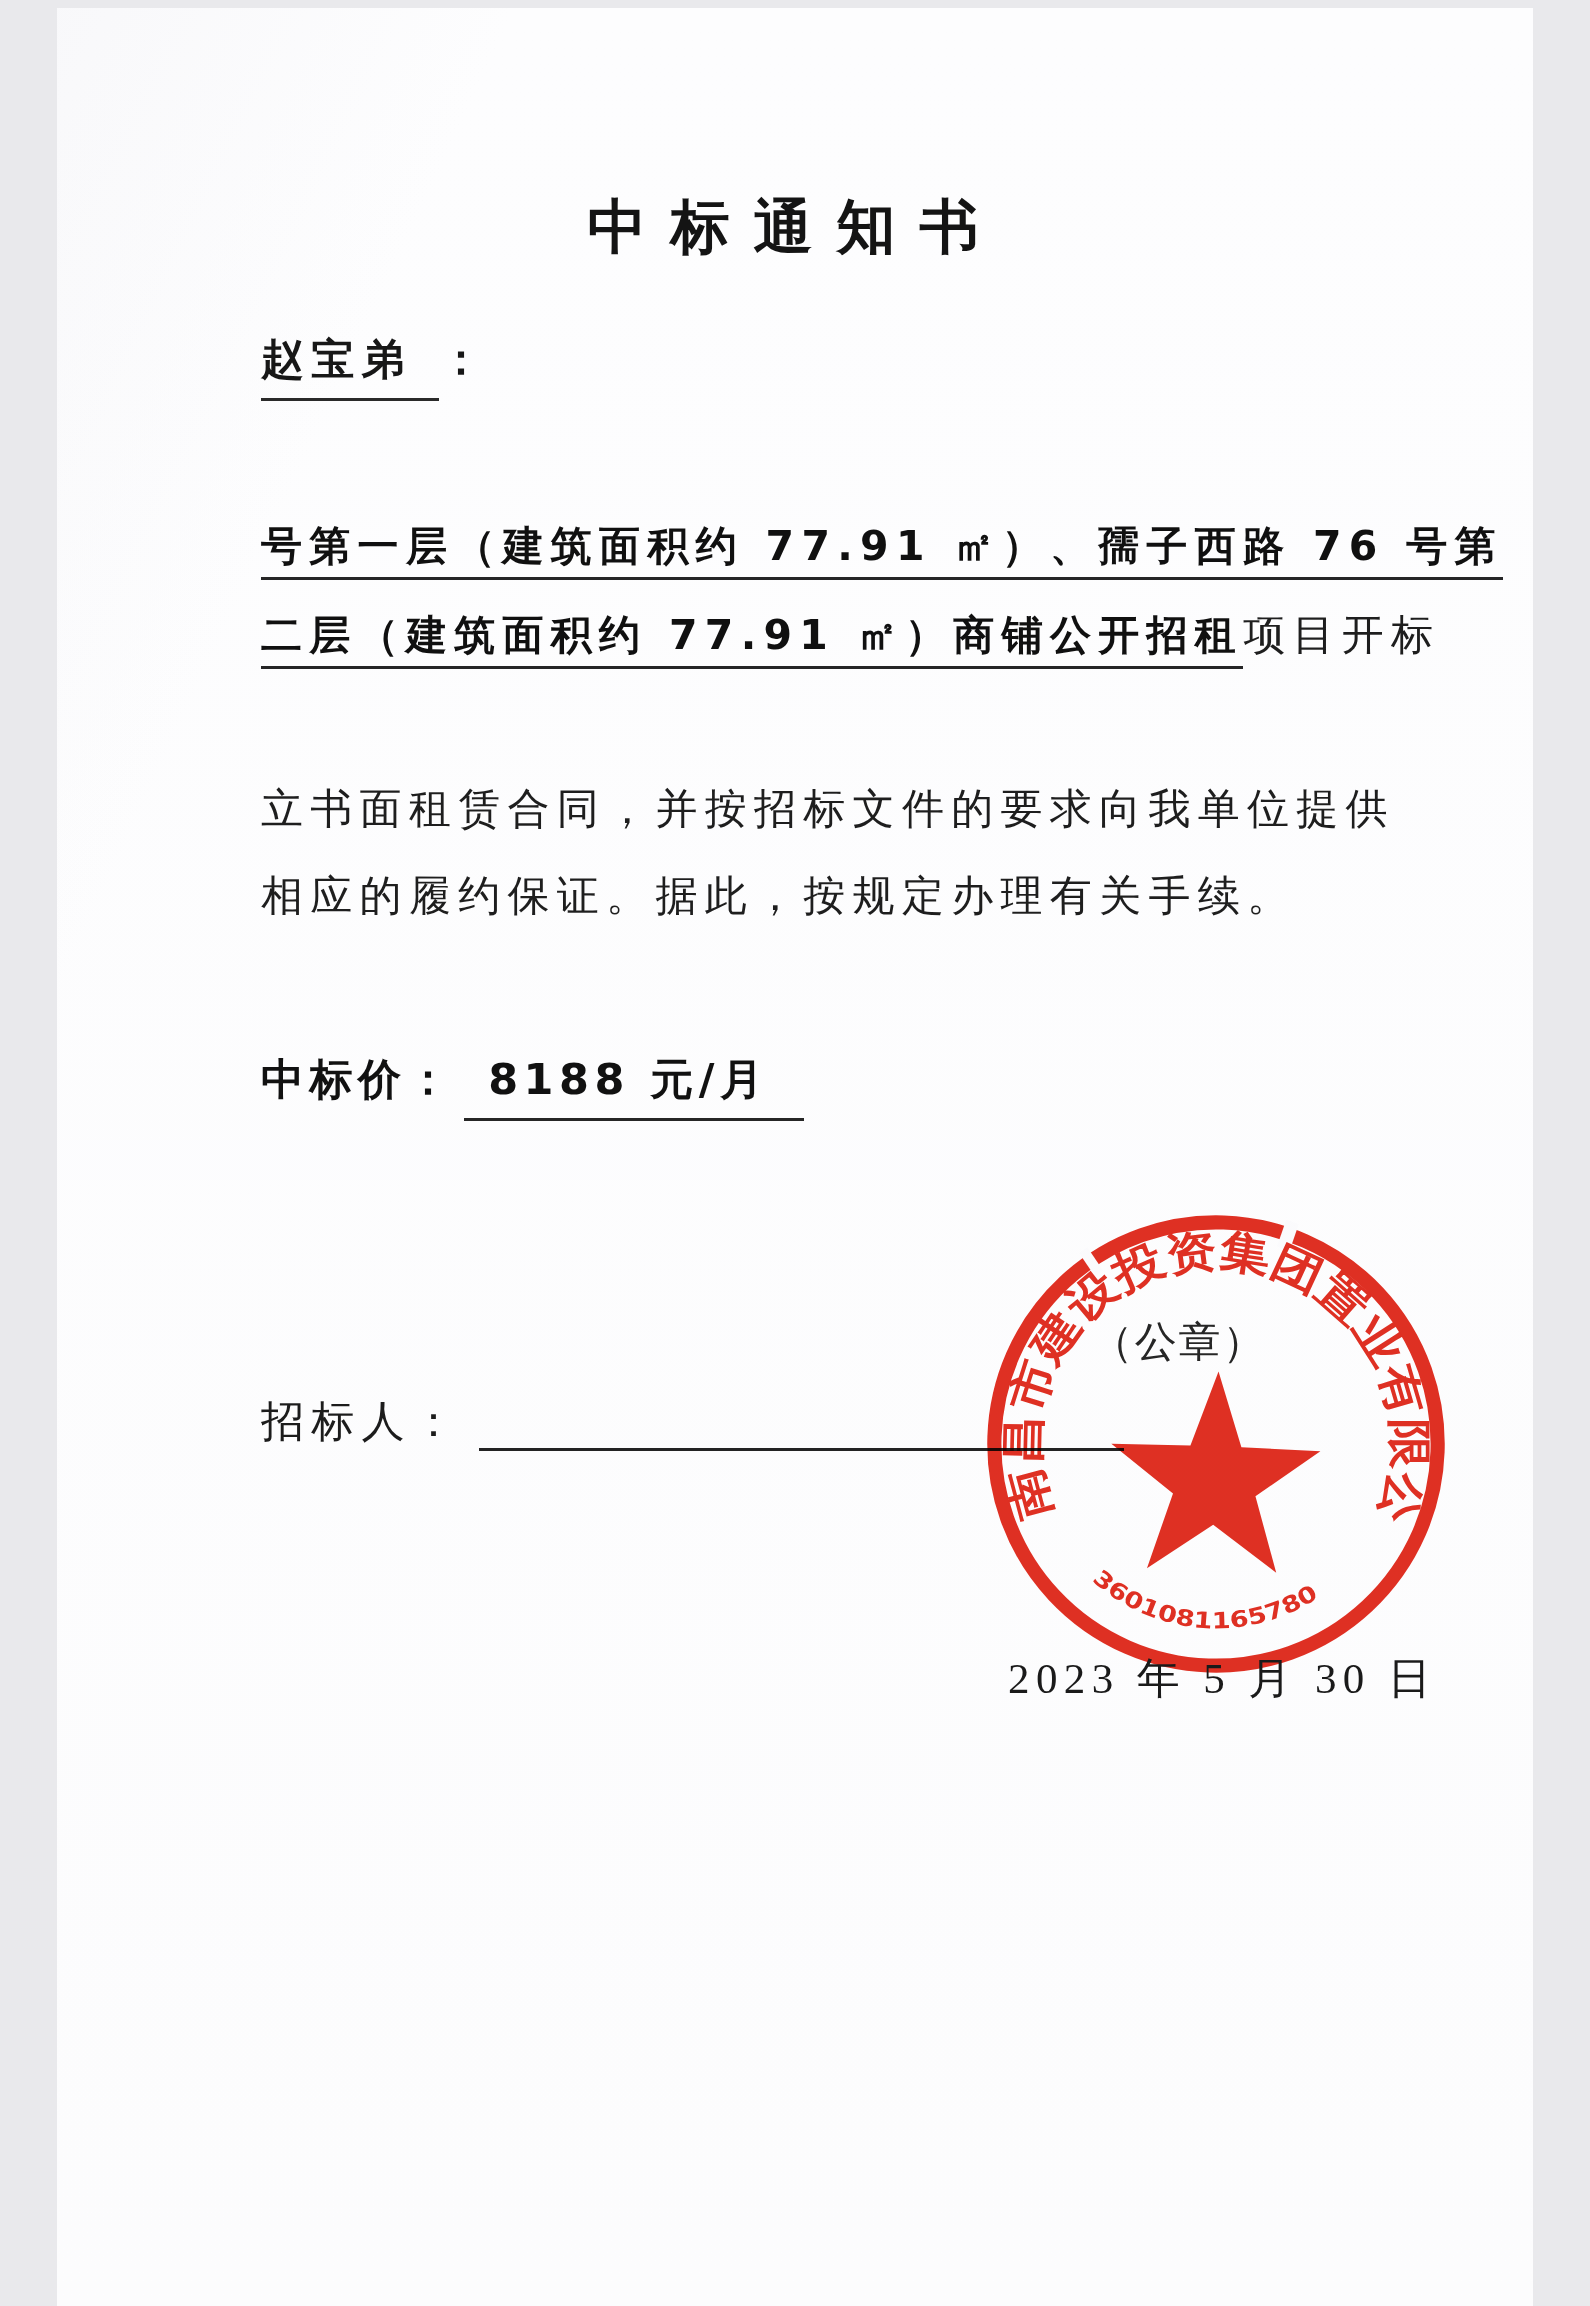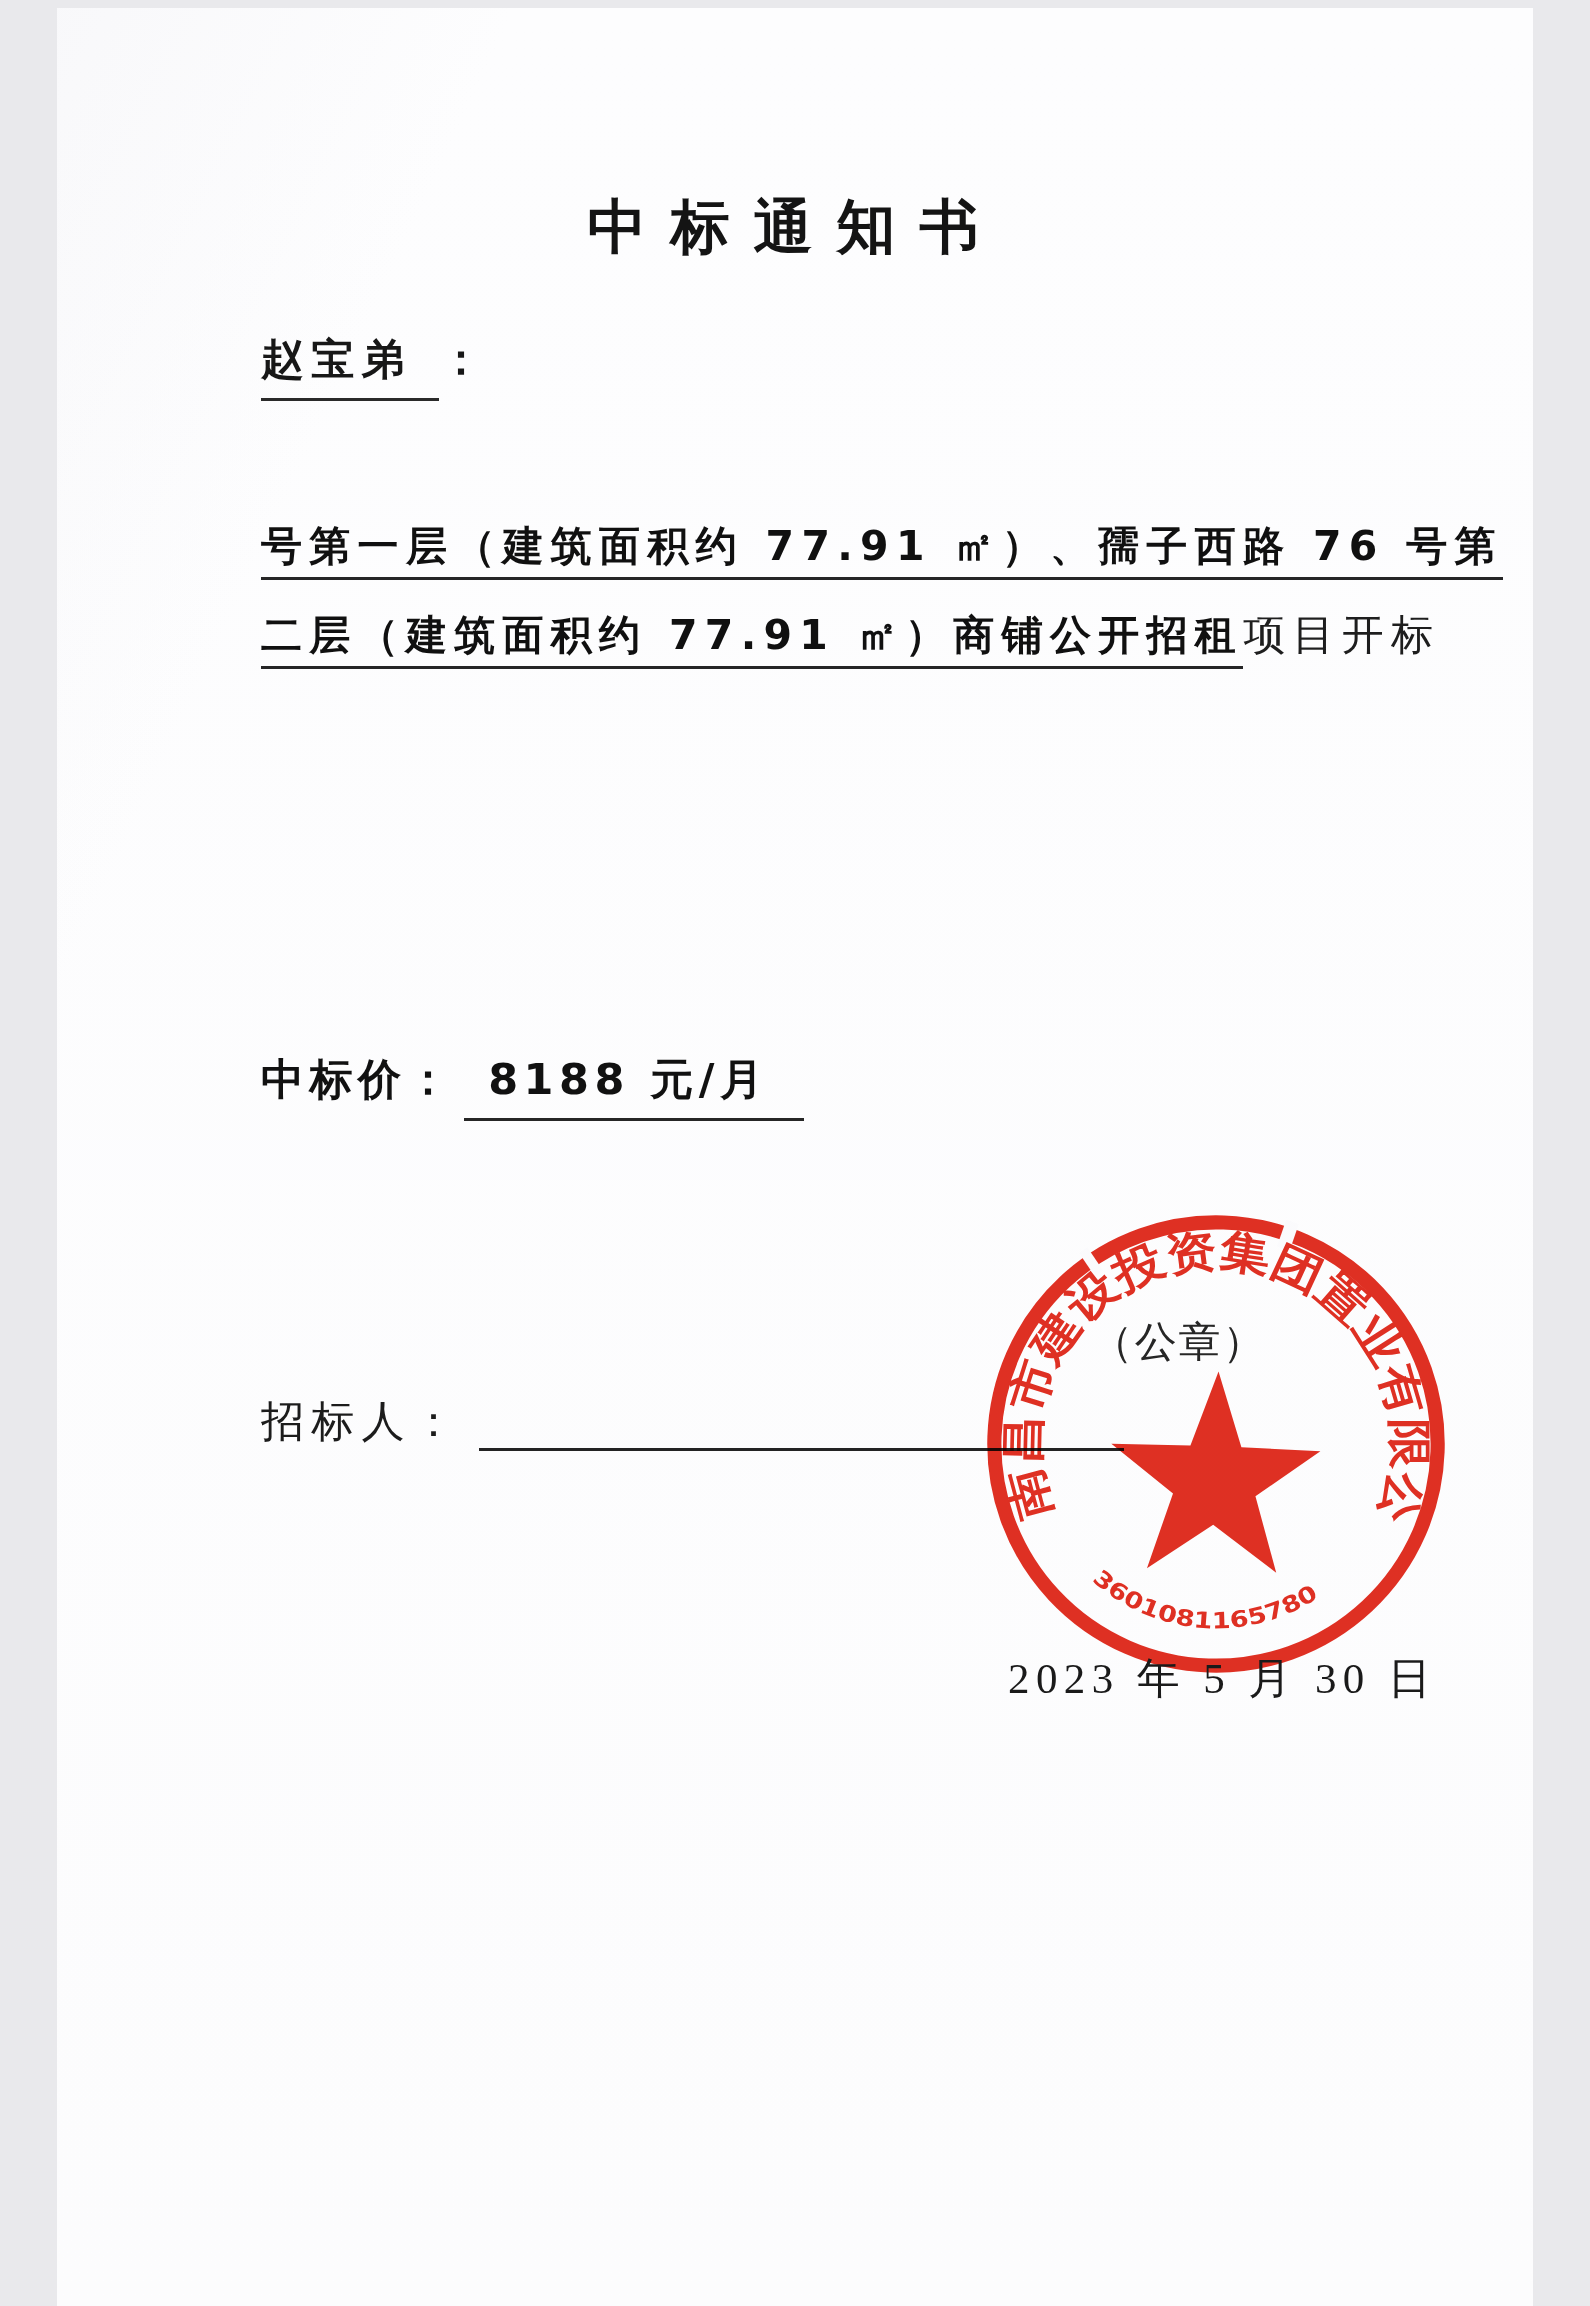--- a/index.html
+++ b/index.html
@@ -102,20 +102,22 @@
 
 
   <div class="bodyline" style="top:511px;">
     <span class="em">号第一层（建筑面积约 77.91 ㎡）、孺子西路 76 号第</span>
   </div>
 
   <div class="bodyline" style="top:599px;">
     <span class="em">二层（建筑面积约 77.91 ㎡）商铺公开招租</span><span>项目开标</span>
   </div>
 
+  <div class="bodyline" style="top:773px;">立书面租赁合同，并按招标文件的要求向我单位提供</div>
+  <div class="bodyline" style="top:860px;">相应的履约保证。据此，按规定办理有关手续。</div>
 
   <div class="price-row">
     <span>中标价：</span><span class="price-value">8188 元/月</span>
   </div>
 
   <div class="signer-row">
     <span>招标人：</span><span class="signer-line"></span>
   </div>
 
   <div class="seal-overlay">（公章）</div>

